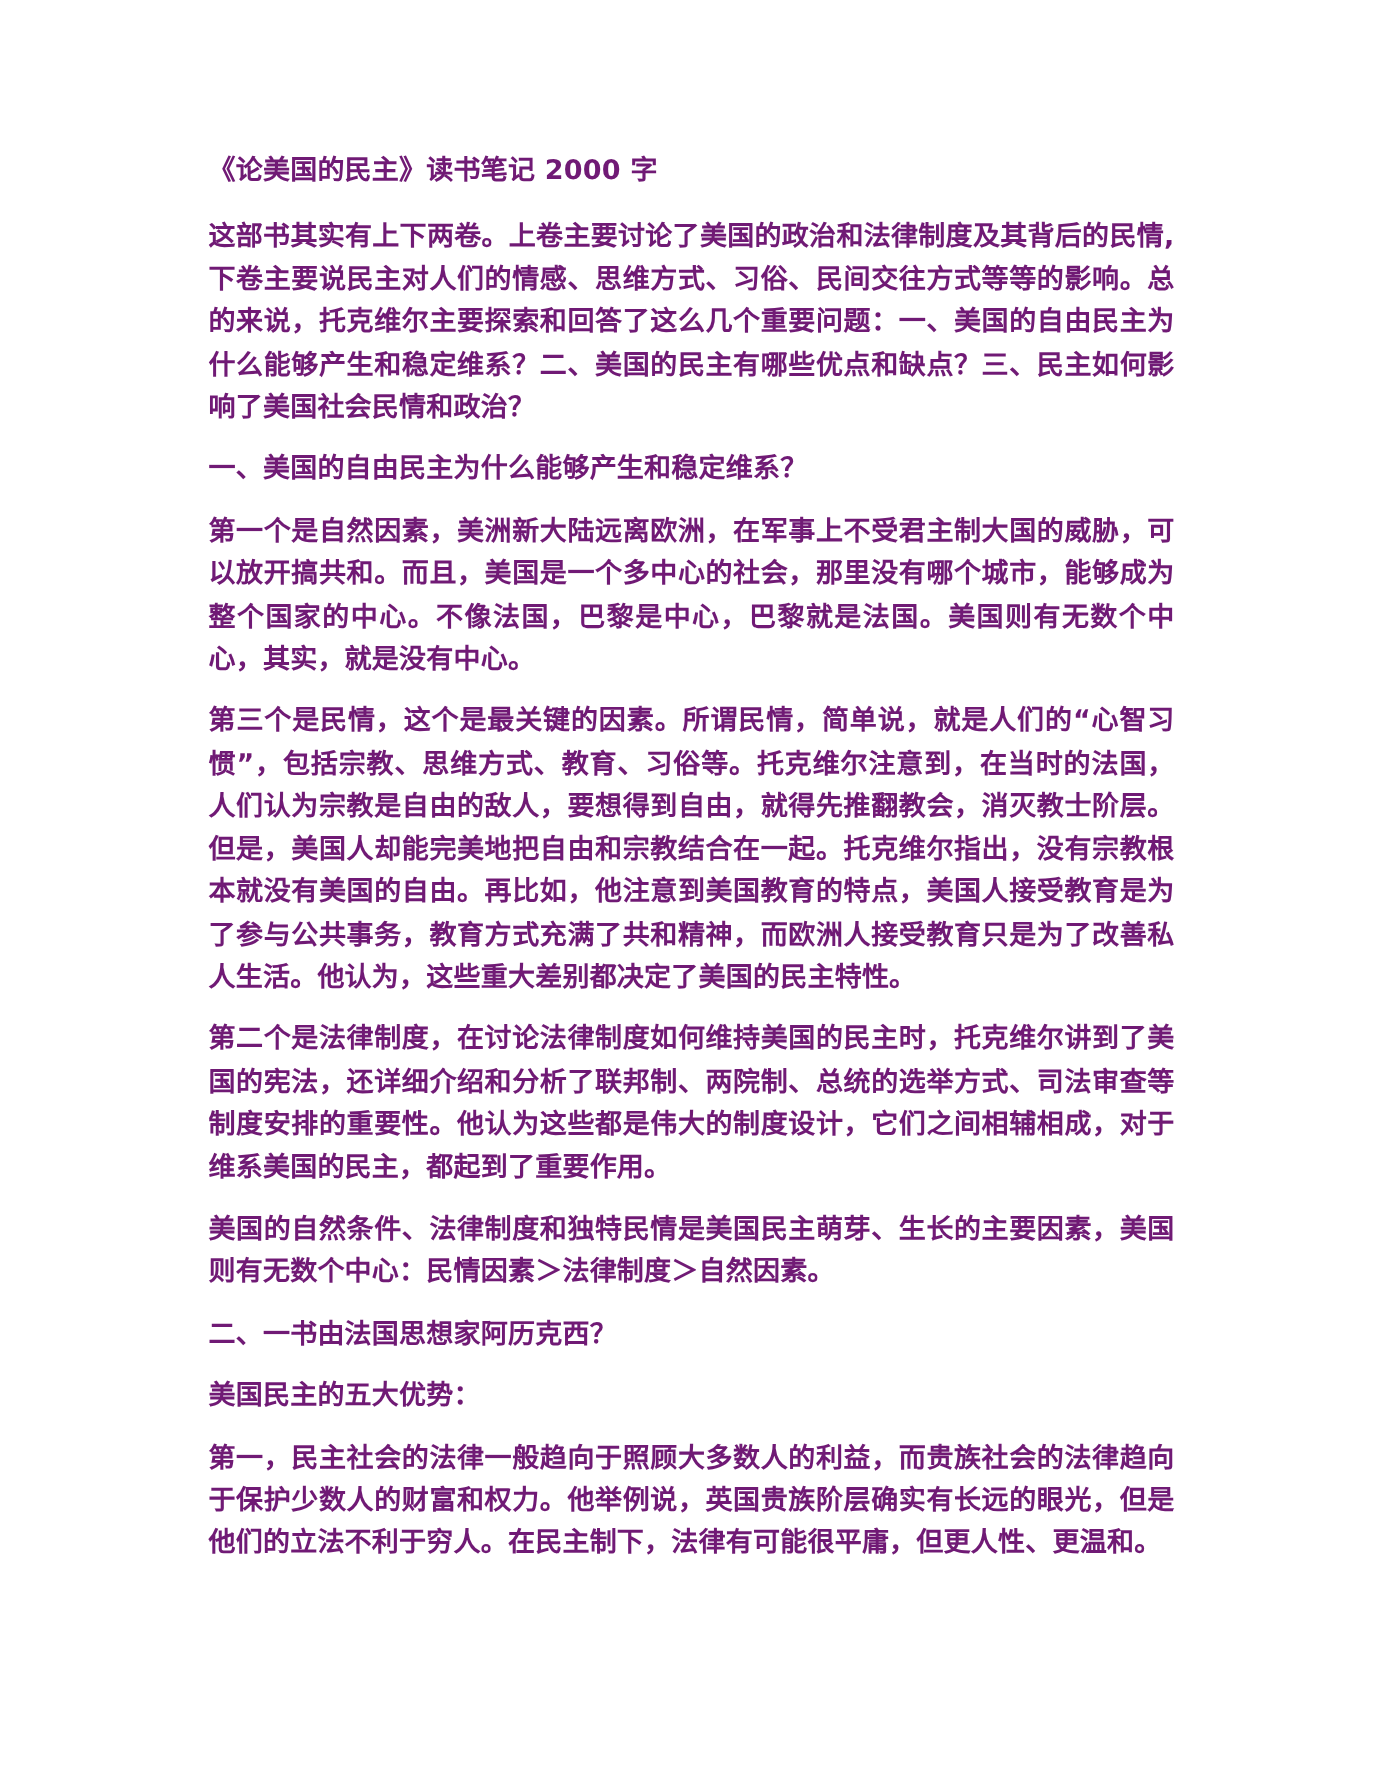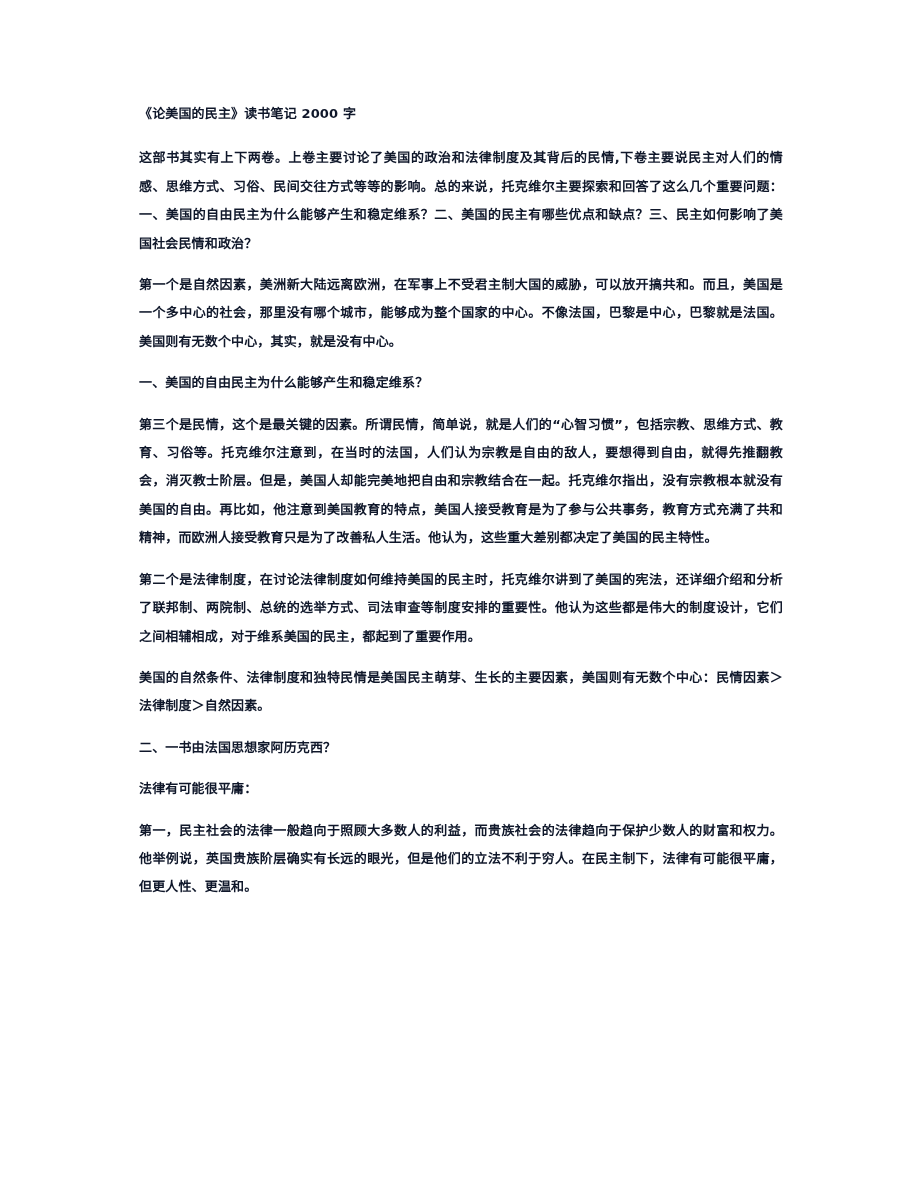--- a/index.html
+++ b/index.html
@@ -27,23 +27,23 @@
 
   .doc-body {
     position: absolute;
     left: 139px;
     top: 100px;
     width: 644px;
   }
 
   .para {
     margin: 0 0 13px 0;
-    font-size: 13px;
+    font-size: 18px;
     line-height: 28.4px;
-    color: #0f172a;
+    color: #701a75;
     font-weight: 600;
     text-align: justify;
     text-justify: inter-character;
     letter-spacing: 0.15px;
     word-break: break-all;
     overflow-wrap: anywhere;
     line-break: loose;
     -webkit-line-break: after-white-space;
   }
 
@@ -65,30 +65,30 @@
 
 <div class="page">
   <div class="doc-body">
 
     <p class="para title-line">《论美国的民主》读书笔记 2000 字</p>
 
 
 
     <p class="para">这部书其实有上下两卷。上卷主要讨论了美国的政治和法律制度及其背后的民情,下卷主要说民主对人们的情感、思维方式、习俗、民间交往方式等等的影响。总的来说，托克维尔主要探索和回答了这么几个重要问题：一、美国的自由民主为什么能够产生和稳定维系？二、美国的民主有哪些优点和缺点？三、民主如何影响了美国社会民情和政治？</p>
 
+    <p class="para heading">一、美国的自由民主为什么能够产生和稳定维系？</p>
+
     <p class="para">第一个是自然因素，美洲新大陆远离欧洲，在军事上不受君主制大国的威胁，可以放开搞共和。而且，美国是一个多中心的社会，那里没有哪个城市，能够成为整个国家的中心。不像法国，巴黎是中心，巴黎就是法国。美国则有无数个中心，其实，就是没有中心。</p>
-
-    <p class="para heading">一、美国的自由民主为什么能够产生和稳定维系？</p>
 
     <p class="para">第三个是民情，这个是最关键的因素。所谓民情，简单说，就是人们的“心智习惯”，包括宗教、思维方式、教育、习俗等。托克维尔注意到，在当时的法国，人们认为宗教是自由的敌人，要想得到自由，就得先推翻教会，消灭教士阶层。但是，美国人却能完美地把自由和宗教结合在一起。托克维尔指出，没有宗教根本就没有美国的自由。再比如，他注意到美国教育的特点，美国人接受教育是为了参与公共事务，教育方式充满了共和精神，而欧洲人接受教育只是为了改善私人生活。他认为，这些重大差别都决定了美国的民主特性。</p>
 
     <p class="para">第二个是法律制度，在讨论法律制度如何维持美国的民主时，托克维尔讲到了美国的宪法，还详细介绍和分析了联邦制、两院制、总统的选举方式、司法审查等制度安排的重要性。他认为这些都是伟大的制度设计，它们之间相辅相成，对于维系美国的民主，都起到了重要作用。</p>
 
     <p class="para">美国的自然条件、法律制度和独特民情是美国民主萌芽、生长的主要因素，美国则有无数个中心：民情因素＞法律制度＞自然因素。</p>
 
     <p class="para heading">二、一书由法国思想家阿历克西？</p>
 
-    <p class="para heading">法律有可能很平庸：</p>
+    <p class="para heading">美国民主的五大优势：</p>
 
     <p class="para">第一，民主社会的法律一般趋向于照顾大多数人的利益，而贵族社会的法律趋向于保护少数人的财富和权力。他举例说，英国贵族阶层确实有长远的眼光，但是他们的立法不利于穷人。在民主制下，法律有可能很平庸，但更人性、更温和。</p>
 
   </div>
 </div>
 
 </body></html>

